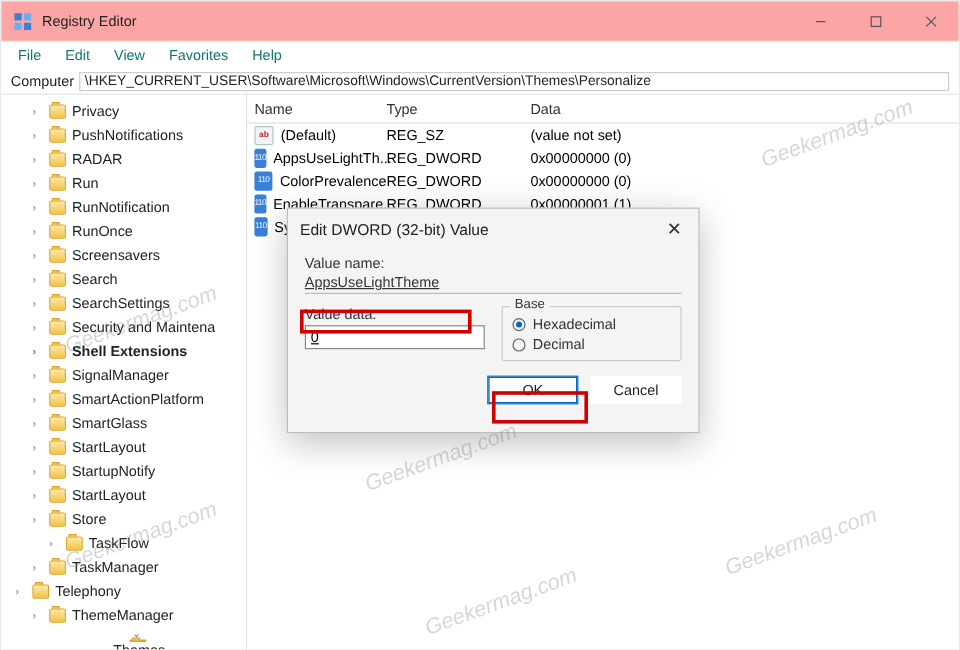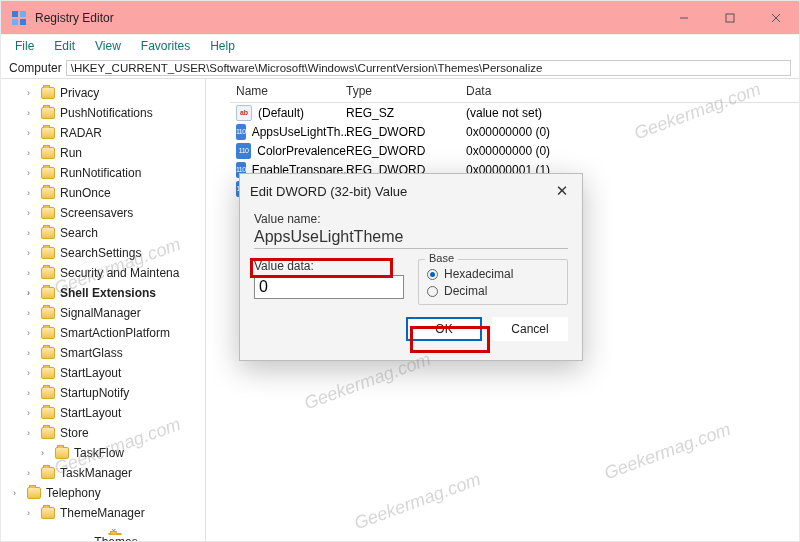--- a/index.html
+++ b/index.html
@@ -13,21 +13,21 @@
   .winbtn { width: 46px; display: flex; align-items: center; justify-content: center; color: #666; font-size: 11px; }
   .winbtn svg { stroke: #555; }
 
   .menubar { height: 22px; display: flex; align-items: center; padding: 0 6px; background: #fff; font-size: 12px; color: #0f766e; gap: 4px; }
   .menubar span { padding: 2px 8px; }
 
   .addressbar { height: 22px; display: flex; align-items: center; padding: 0 8px; font-size: 12px; color: #222; border-bottom: 1px solid #e0e0e0; }
   .addressbar .lbl { margin-right: 4px; }
   .addressbar .path { background: #fff; border: 1px solid #ccc; padding: 1px 4px; flex: 1; font-size: 11.5px; }
 
-  .workarea { display: flex; height: calc(542px - 34px - 22px - 22px); gap: 24px; }
+  .workarea { display: flex; height: calc(542px - 34px - 22px - 22px); }
 
   .treepane { width: 205px; border-right: 1px solid #e0e0e0; overflow: hidden; background: #fff; padding-top: 4px; }
   .tree-row { display: flex; align-items: center; height: 20px; padding-left: 8px; font-size: 12px; color: #222; }
   .tree-row .arrow { width: 12px; font-size: 9px; color: #777; }
   .tree-row .arrow.open::before { content: "⌄"; }
   .tree-row .arrow.closed::before { content: "›"; }
   .folder-ico { width: 14px; height: 12px; background: linear-gradient(#ffe9a8,#f0c24b); border: 1px solid #d6a72a; border-radius: 2px; margin: 0 5px 0 2px; position: relative; }
   .folder-ico::before { content: ""; position: absolute; top: -3px; left: 1px; width: 5px; height: 2px; background: #f0c24b; border: 1px solid #d6a72a; border-bottom: none; border-radius: 1px 1px 0 0; }
 
   .listpane { flex: 1; background: #fff; }
@@ -41,21 +41,21 @@
   .val-ico.str::after { content: "ab"; color: #c03020; font-weight: bold; font-size: 7px; }
   .val-ico.dword { background: #3a7fd8; font-size: 7px; }
   .val-ico.dword::after { content: "110"; letter-spacing: -0.5px; }
 
   
   .dialog { position: absolute; left: 238px; top: 172px; width: 344px; height: 188px; background: #f4f4f4; border: 1px solid #bcbcbc; box-shadow: 0 8px 28px rgba(0,0,0,0.25); }
   .dlg-title { display: flex; align-items: center; padding: 8px 10px; font-size: 13px; color: #222; }
   .dlg-close { margin-left: auto; width: 20px; text-align: center; font-size: 15px; color: #333; }
   .dlg-body { padding: 4px 14px 0 14px; font-size: 12px; color: #333; }
   .dlg-field { font-size: 12px; color: #333; }
-  .dlg-input { width: 100%; border: 1px solid #888; background: #fff; font-size: 16px; padding: 2px 4px; margin-top: 2px; }
+  .dlg-input { width: 100%; border: 1px solid #888; background: #fff; font-size: 12px; padding: 2px 4px; margin-top: 2px; text-decoration: underline; }
   .dlg-ro { background: #f4f4f4; border: none; border-bottom: 1px solid #bbb; padding: 0 0 2px 0; }
   .dlg-row { display: flex; gap: 14px; margin-top: 10px; }
   .dlg-row .leftcol { width: 150px; }
   .dlg-row .basecol { flex: 1; border: 1px solid #ccc; border-radius: 2px; padding: 4px 8px 6px 8px; position: relative; }
   .dlg-row .basecol .legend { position: absolute; top: -8px; left: 6px; background: #f4f4f4; padding: 0 4px; font-size: 11px; }
   .radio { display: flex; align-items: center; gap: 6px; font-size: 12px; margin-top: 3px; }
   .radio .dot { width: 11px; height: 11px; border: 1px solid #666; border-radius: 50%; display: flex; align-items: center; justify-content: center; }
   .radio .dot.checked::after { content: ""; width: 5px; height: 5px; background: #0067c0; border-radius: 50%; }
   .dlg-btns { display: flex; justify-content: flex-end; gap: 10px; padding: 12px 14px 0 14px; }
   .btn { width: 76px; height: 24px; background: #ffffff; font-size: 12px; display: flex; align-items: center; justify-content: center; color: #222; }

